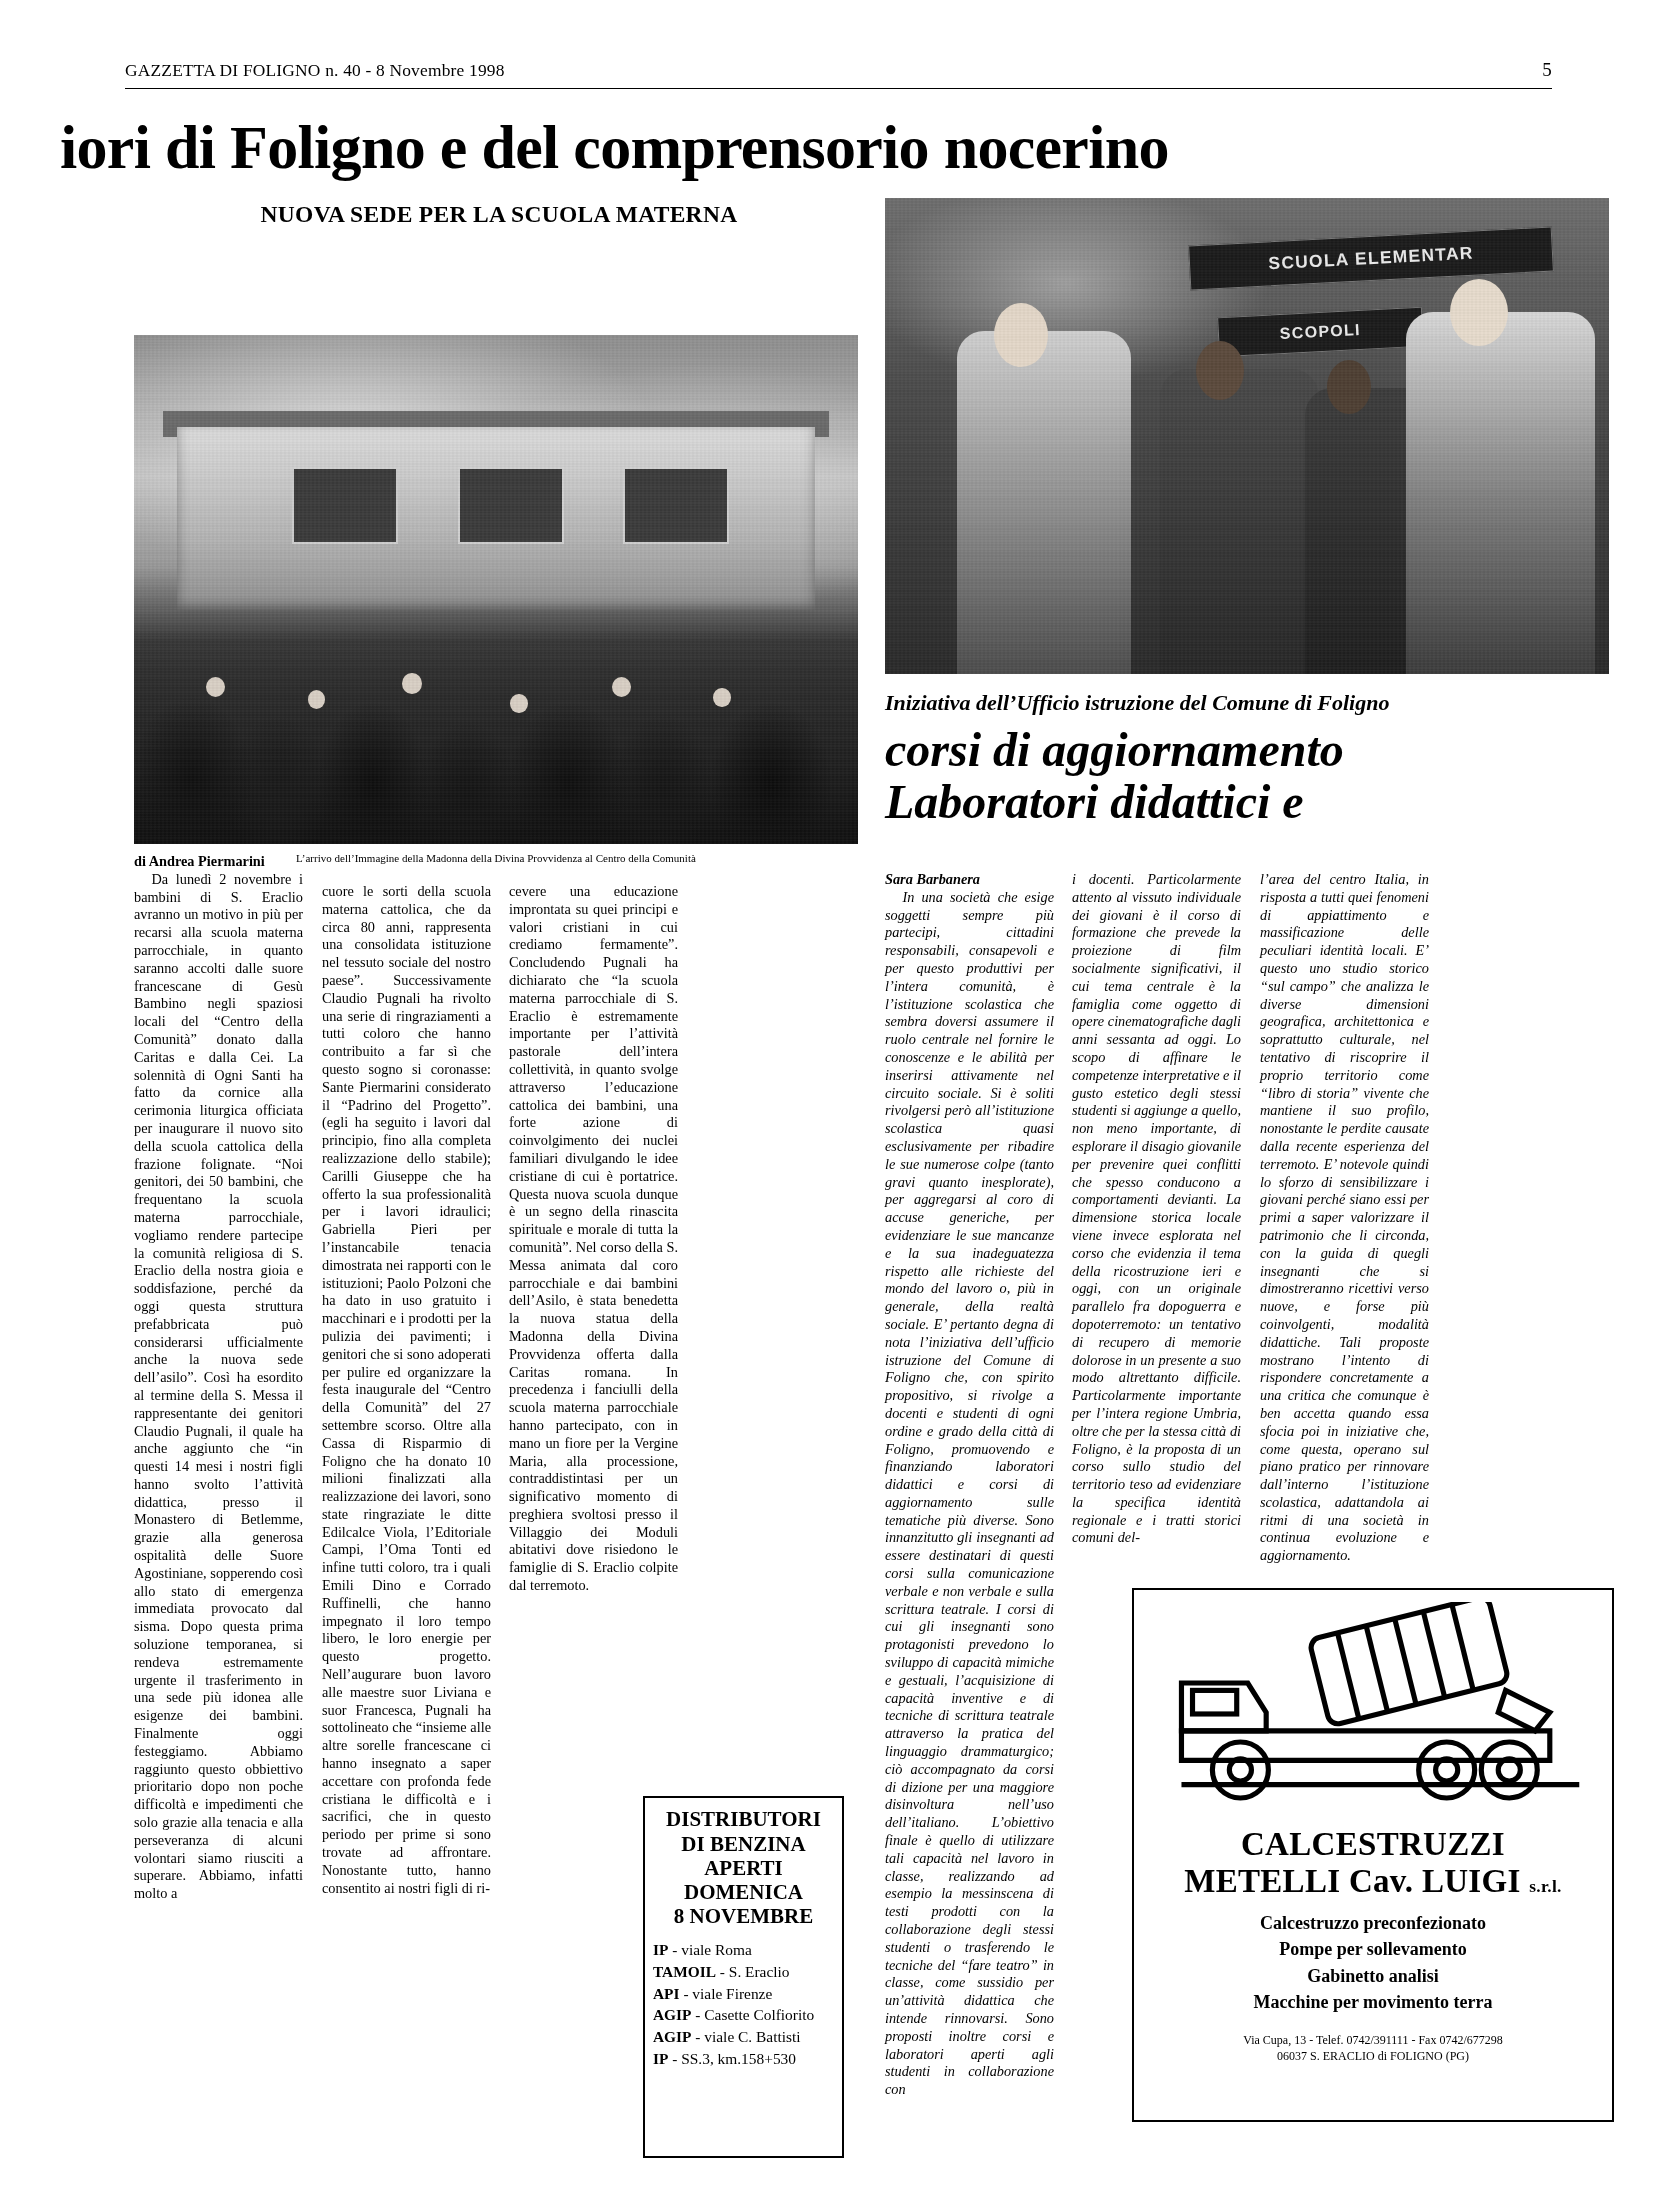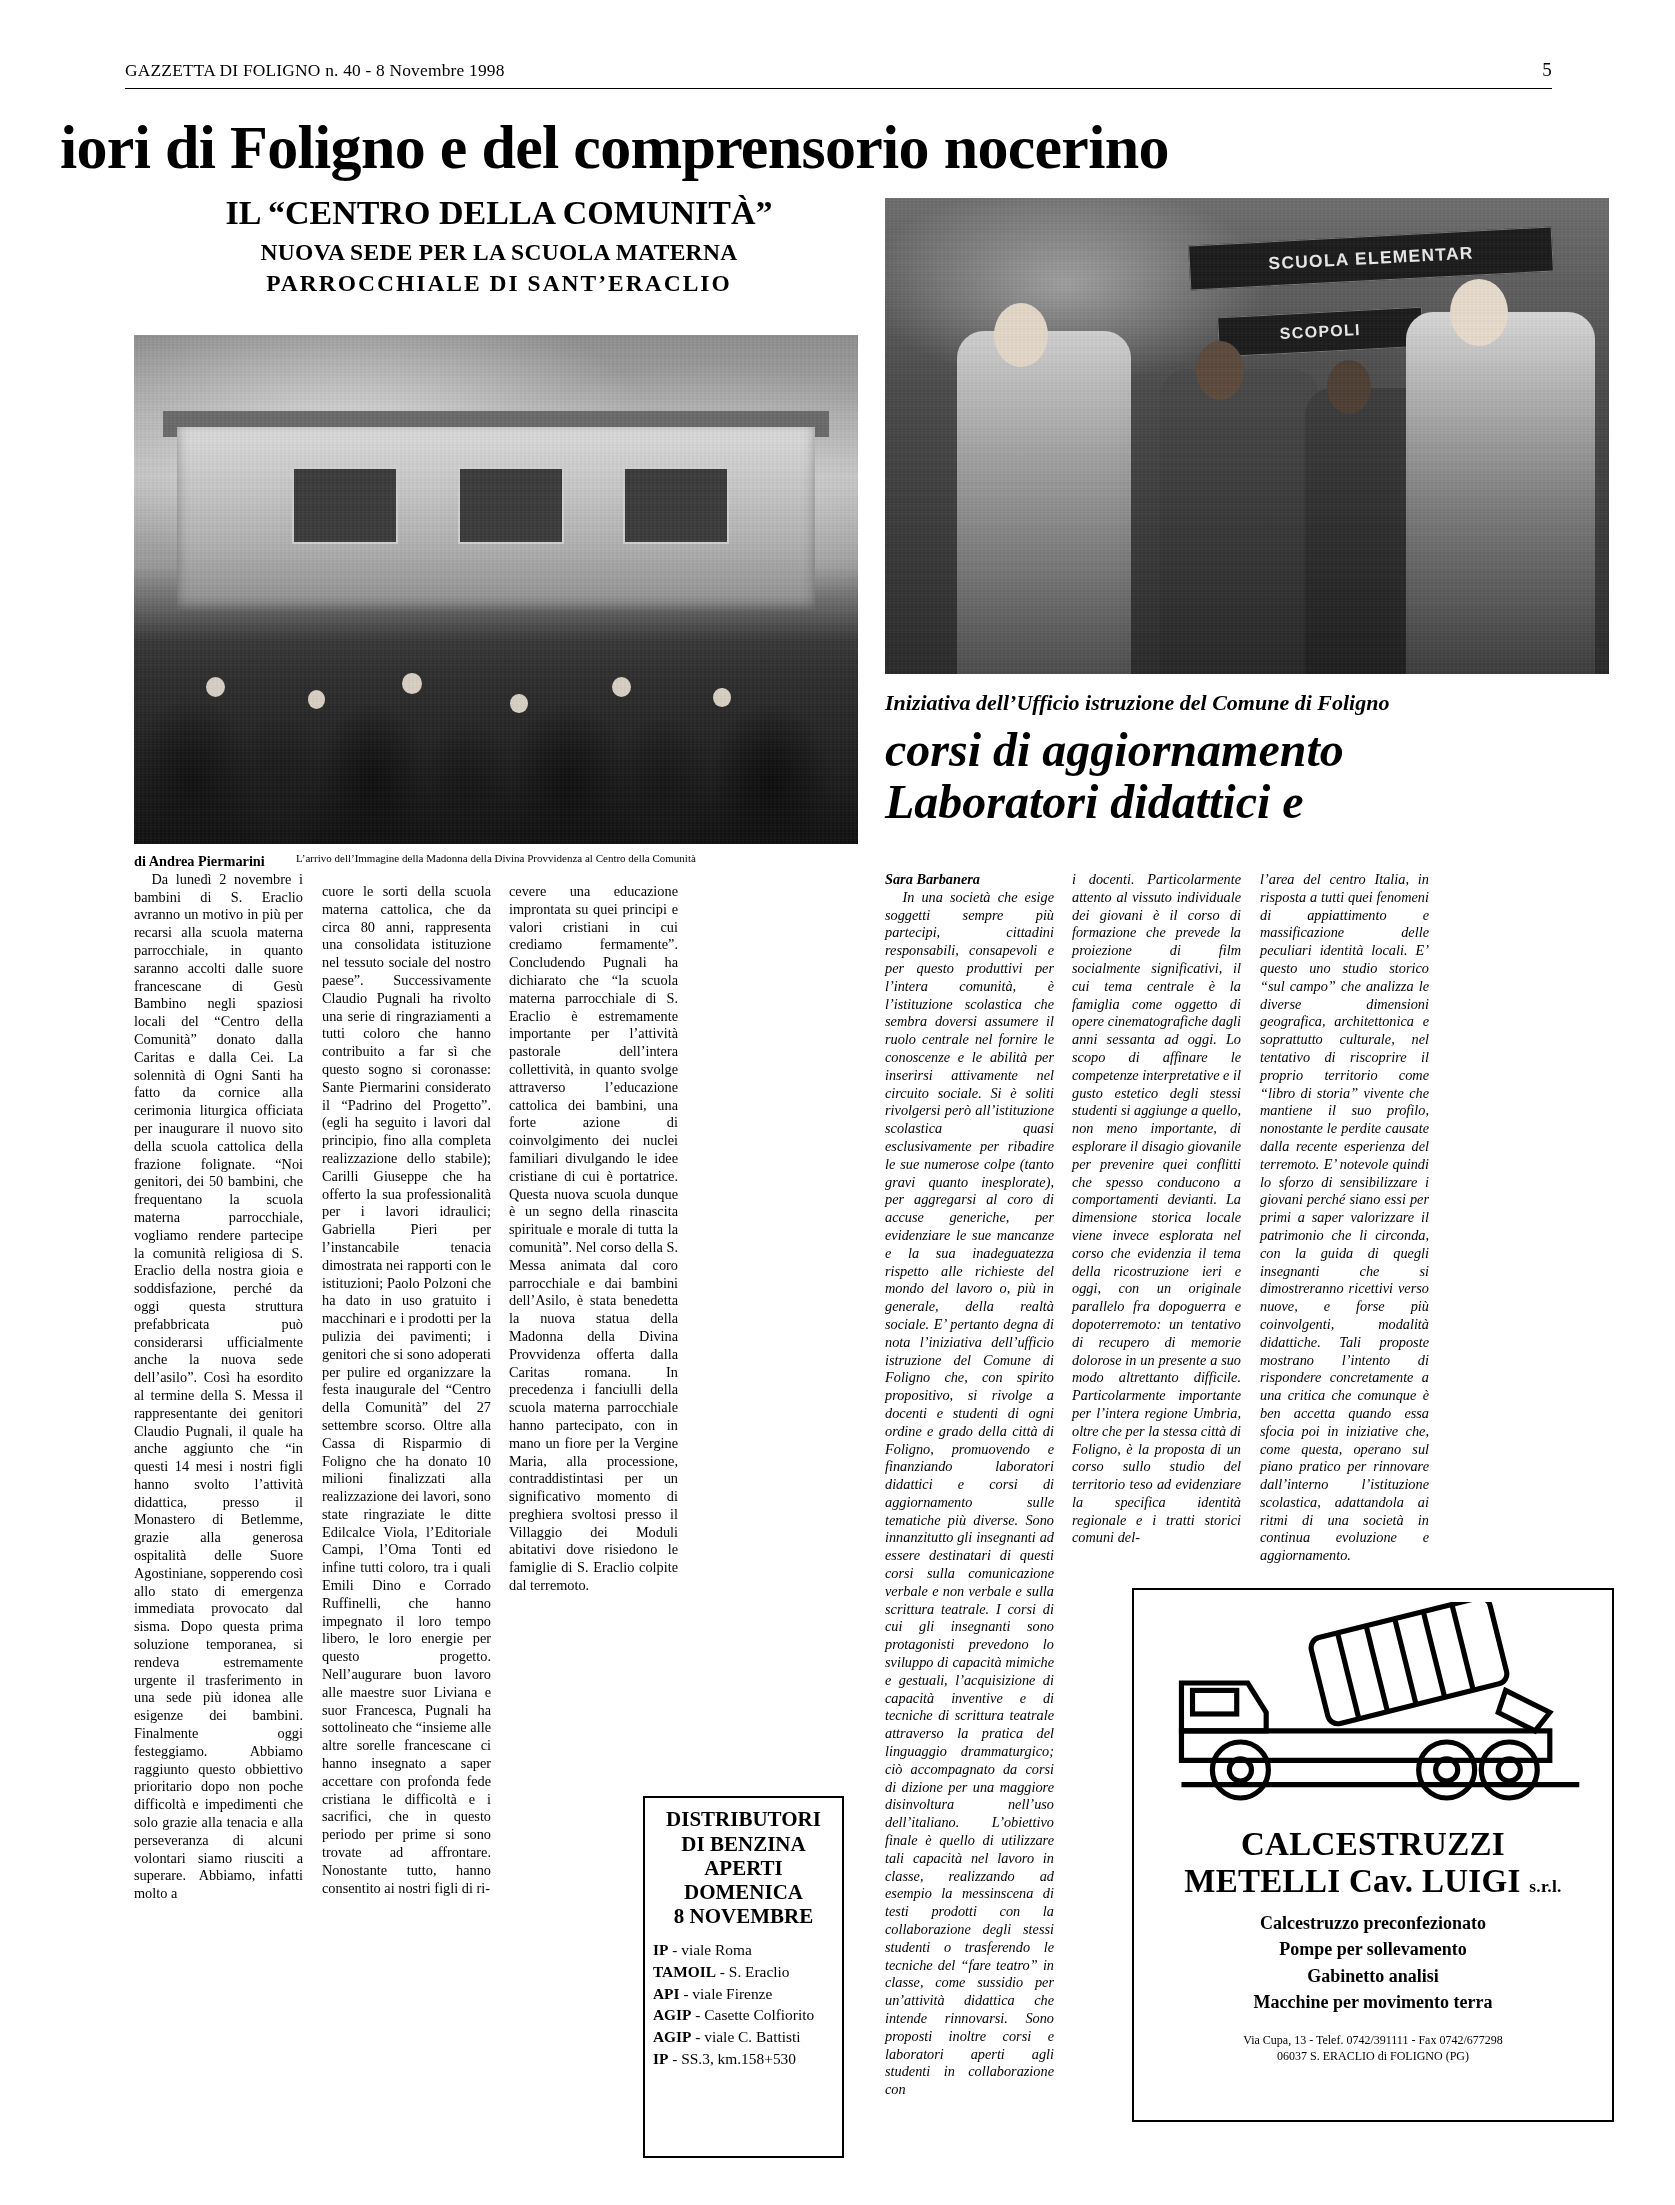--- a/index.html
+++ b/index.html
@@ -232,23 +232,21 @@
 
   <div class="masthead">
     <div class="left">GAZZETTA DI FOLIGNO n. 40 - 8 Novembre 1998</div>
     <div class="right">5</div>
   </div>
   <div class="rule"></div>
 
   <div class="main-headline">iori   di Foligno e del comprensorio nocerino</div>
 
   <div class="left-head">
-    <div class="t1">IL “CENTRO DELLA COMUNITÀ”</div>
     <div class="t2">NUOVA SEDE PER LA SCUOLA MATERNA</div>
-    <div class="t3">PARROCCHIALE   DI   SANT’ERACLIO</div>
   </div>
 
   <div class="photo photo-left">
     <div class="ph-grad1"></div>
     <div class="ph-roof"></div>
     <div class="ph-building">
       <div class="ph-window" style="left:18%; top:22%; width:16%; height:40%;"></div>
       <div class="ph-window" style="left:44%; top:22%; width:16%; height:40%;"></div>
       <div class="ph-window" style="left:70%; top:22%; width:16%; height:40%;"></div>
     </div>

